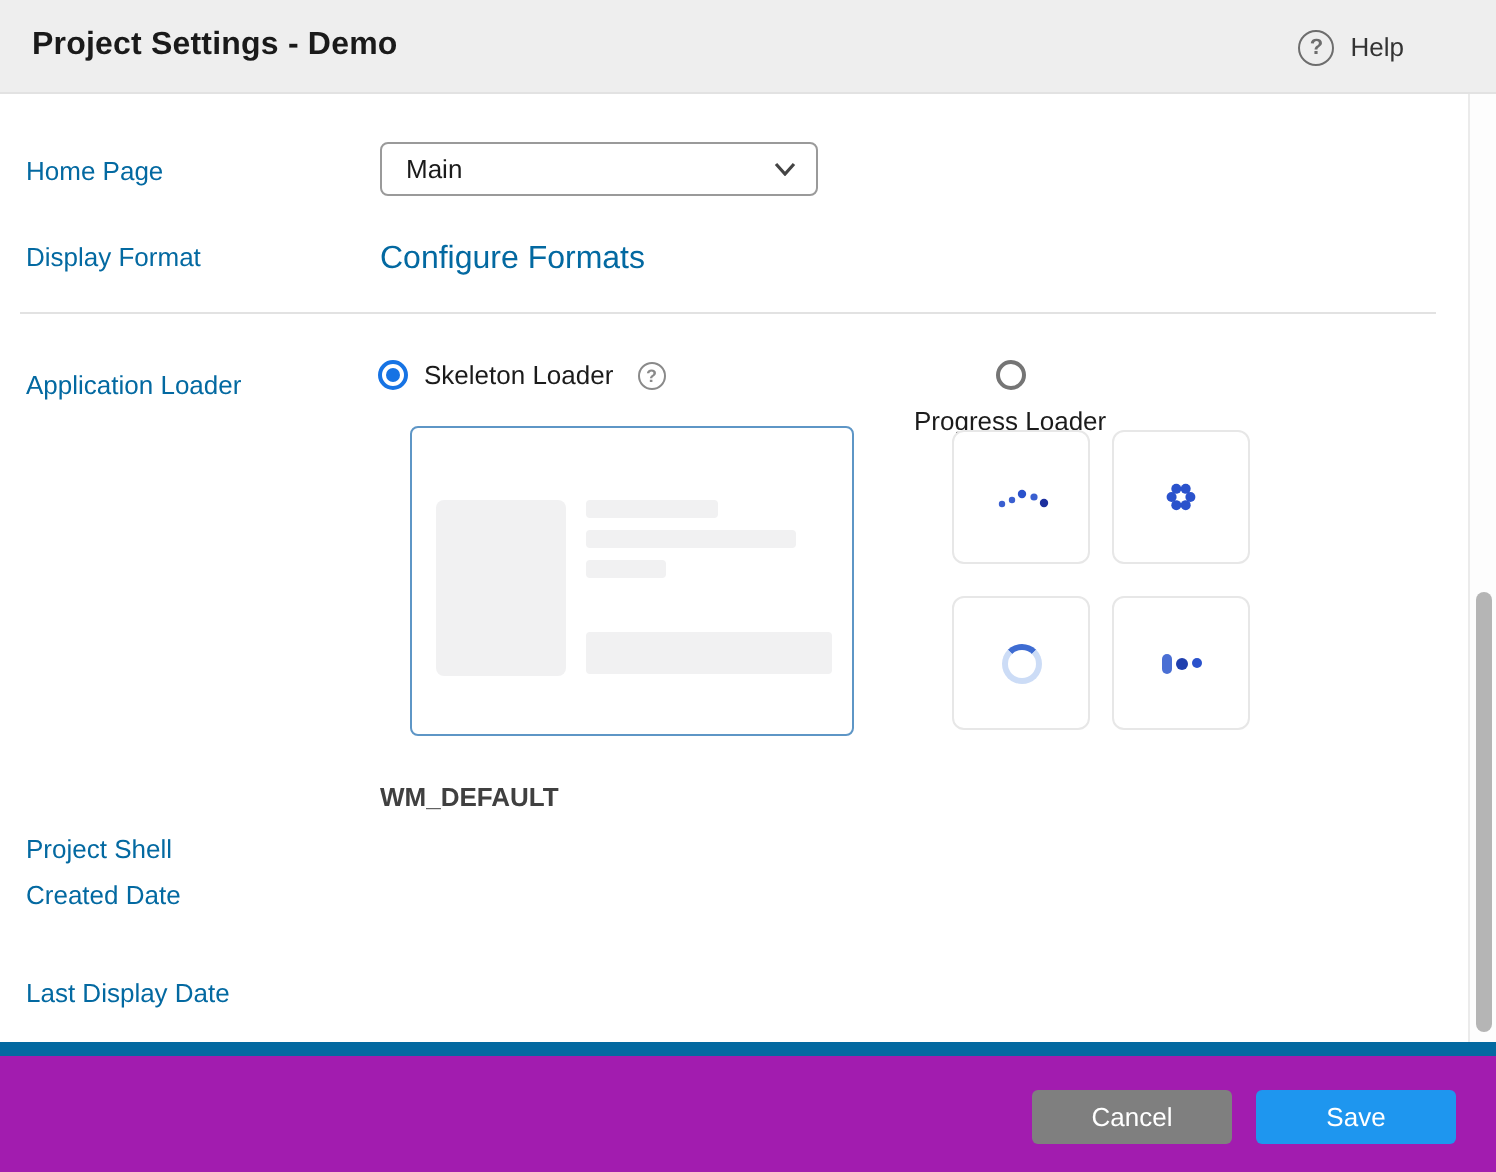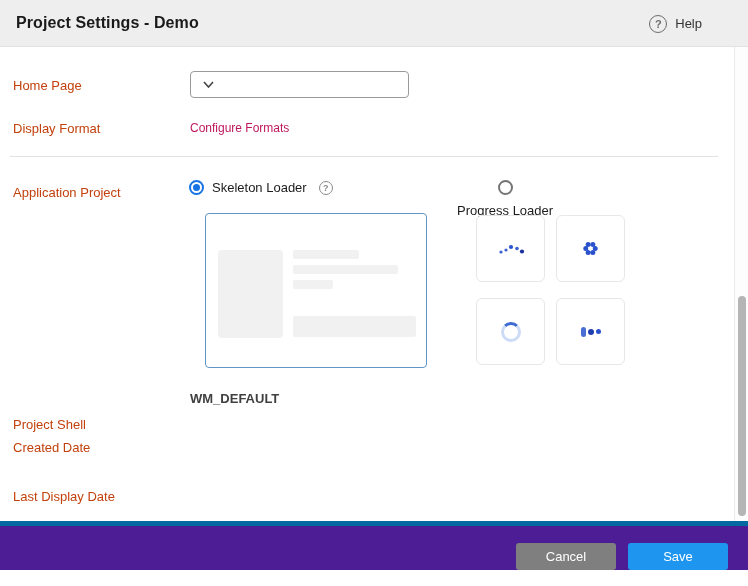--- a/index.html
+++ b/index.html
@@ -17,32 +17,32 @@
   }
   .header-title { font-size:16px; font-weight:700; color:#1a1a1a; letter-spacing:0.1px; }
   .help-group { position:absolute; right:46px; top:0; height:47px; display:flex; align-items:center; gap:8px; cursor:pointer; }
   .q-circle {
     width:18px; height:18px; border:1.5px solid #6d6d6d; border-radius:50%;
     display:flex; align-items:center; justify-content:center;
     font-size:11px; color:#6d6d6d; font-weight:700; background:transparent;
   }
   .help-label { font-size:13px; color:#333333; }
   
-  .field-label { position:absolute; left:13px; font-size:13px; color:#c2410c; }
+  .field-label { position:absolute; left:13px; font-size:13px; color:#0369a1; }
   .field-value-bold { position:absolute; left:190px; font-size:13px; font-weight:700; color:#404040; }
   
   .select-box {
     position:absolute; left:190px; top:71px; width:219px; height:27px;
     border:1px solid #9a9a9a; border-radius:4px; background:#ffffff;
     display:flex; align-items:center; padding:0 10px 0 12px; cursor:pointer;
   }
   .select-value { flex:1; font-size:13px; color:#1b1b1b; }
   .chev { width:11px; height:7px; }
   
-  .link { position:absolute; left:190px; font-size:12px; color:#be185d; cursor:pointer; }
+  .link { position:absolute; left:190px; font-size:16px; color:#0369a1; cursor:pointer; }
   
   .divider { position:absolute; top:156px; left:10px; width:708px; height:1px; background:#e2e2e2; }
   
   .radio-row { position:absolute; display:flex; align-items:center; gap:8px; cursor:pointer; }
   .radio { width:15px; height:15px; border-radius:50%; background:#ffffff; flex:0 0 auto; }
   .radio.sel { border:2px solid #1673e4; display:flex; align-items:center; justify-content:center; }
   .radio.sel::after { content:""; width:7px; height:7px; border-radius:50%; background:#1673e4; }
   .radio.unsel { border:2px solid #757575; }
   .radio-label { font-size:13px; color:#1b1b1b; }
   .mini-q {
@@ -79,22 +79,22 @@
   .scroll-track {
     position:absolute; left:734px; top:47px; width:14px; height:474px;
     border-left:1px solid #ebebeb; background:#fdfdfd;
   }
   .scroll-thumb {
     position:absolute; left:3px; top:249px; width:8px; height:220px;
     background:#b5b5b5; border-radius:4px; cursor:grab;
   }
   
   .footer {
-    position:absolute; top:521px; left:0; width:748px; height:49px;
-    background:#4c1d95; border-top:5px solid #0369a1;
+    position:absolute; top:521px; left:0; width:748px; height:65px;
+    background:#a21caf; border-top:7px solid #0369a1;
   }
   .btn {
     position:absolute; top:17px; width:100px; height:27px; border:none;
     border-radius:3px; color:#ffffff; font-size:13px;
     font-family:"Liberation Sans","DejaVu Sans",sans-serif; cursor:pointer;
   }
   .btn-cancel { left:516px; background:#7f7f7f; }
   .btn-save { left:628px; background:#1e96ef; }
 </style>
 </head>
@@ -105,31 +105,32 @@
   <div class="header">
     <div class="header-title">Project Settings - Demo</div>
     <div class="help-group">
       <div class="q-circle">?</div>
       <div class="help-label">Help</div>
     </div>
   </div>
 
   <div class="field-label" style="top:78px;">Home Page</div>
   <div class="select-box">
+    <div class="select-value">Main</div>
     <svg class="chev" viewBox="0 0 11 7">
         <polyline points="1,1 5.5,6 10,1" fill="none" stroke="#444444" stroke-width="1.6"></polyline>
       </svg>
   </div>
 
   <div class="field-label" style="top:121px;">Display Format</div>
   <a class="link" style="top:121px;">Configure Formats</a>
 
   <div class="divider"></div>
 
-  <div class="field-label" style="top:185px;">Application Project</div>
+  <div class="field-label" style="top:185px;">Application Loader</div>
 
   <div class="radio-row" style="left:189px; top:180px;">
     <div class="radio sel"></div>
     <div class="radio-label">Skeleton Loader</div>
     <div class="mini-q">?</div>
   </div>
 
   <div class="radio-row" style="left:457px; top:180px;flex-direction:column;">
     <div class="radio unsel"></div>
     <div class="radio-label">Progress Loader</div>

